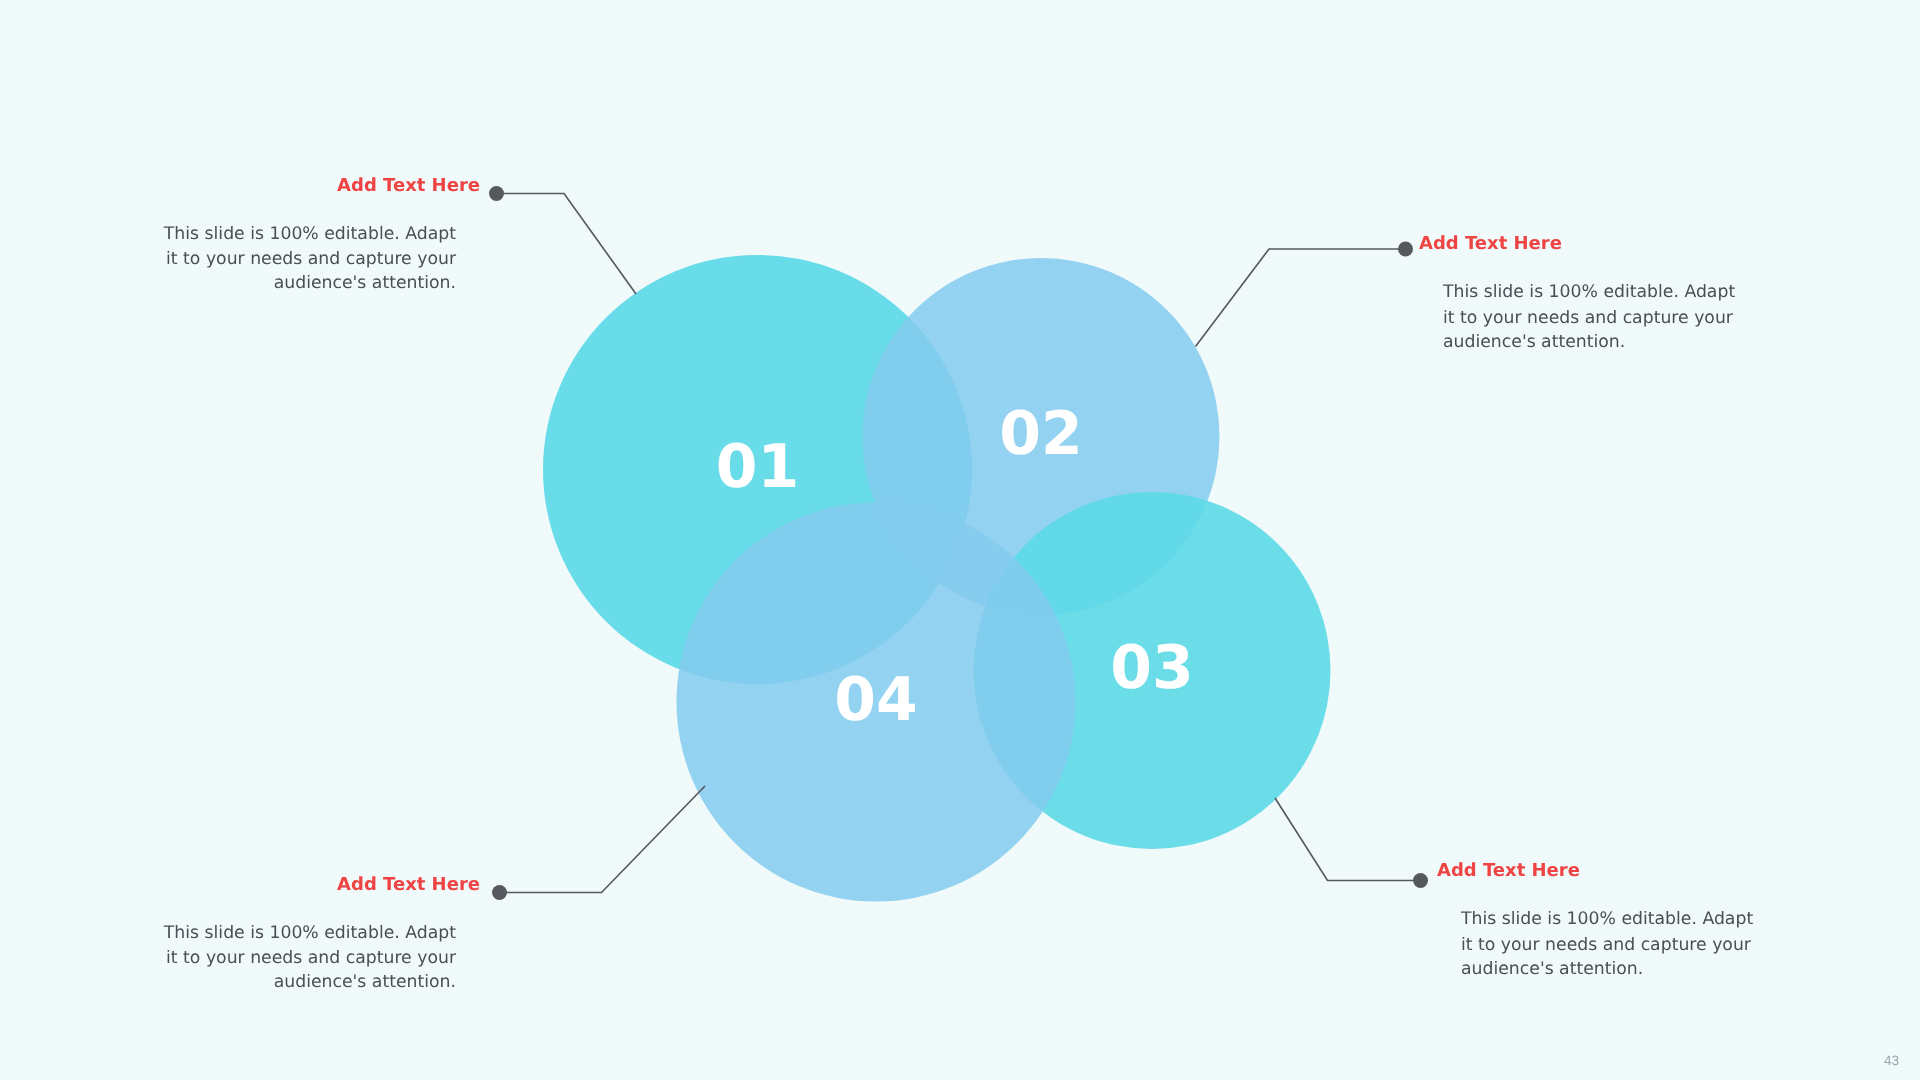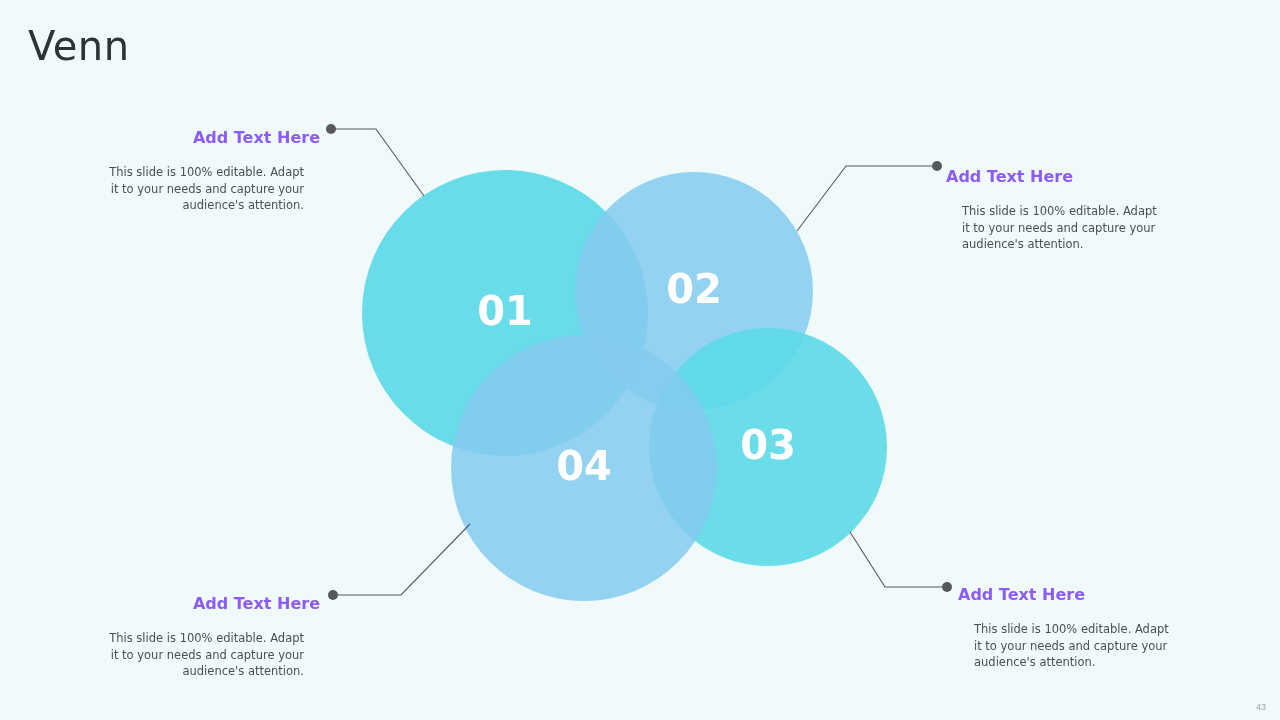--- a/index.html
+++ b/index.html
@@ -63,24 +63,24 @@
   }
 
   
   .callout {
     position: absolute;
     width: 230px;
   }
   .callout-title {
     font-family: "DejaVu Sans", sans-serif;
     font-weight: bold;
-    font-size: 16px;
-    color: #8b5cf6;
+    font-size: 12px;
+    color: #ef4444;
     line-height: 1.25;
-    margin: 12px 0 6px 0;
+    margin: 0 0 6px 0;
     white-space: nowrap;
   }
   .callout-body {
     font-family: "DejaVu Sans", sans-serif;
     font-size: 11.5px;
     color: #4a4f55;
     line-height: 1.45;
     margin: 16px;
   }
 
@@ -100,21 +100,20 @@
     font-family: Liberation Sans, sans-serif;
     font-size: 9px;
     color: #9aa3ab;
   }
 </style>
 </head>
 <body>
 
 <div id="slide">
 
-  <div id="page-title">Venn</div>
 
   <svg id="venn-svg" viewBox="0 0 1280 720">
     <g>
       <circle cx="505" cy="313" r="143" fill="#5cd9e7" fill-opacity="0.92"></circle>
       <circle cx="694" cy="291" r="119" fill="#84cbef" fill-opacity="0.86"></circle>
       <circle cx="768" cy="447" r="119" fill="#5cd9e7" fill-opacity="0.90"></circle>
       <circle cx="584" cy="468" r="133" fill="#84cbef" fill-opacity="0.86"></circle>
     </g>
 
     <g>

